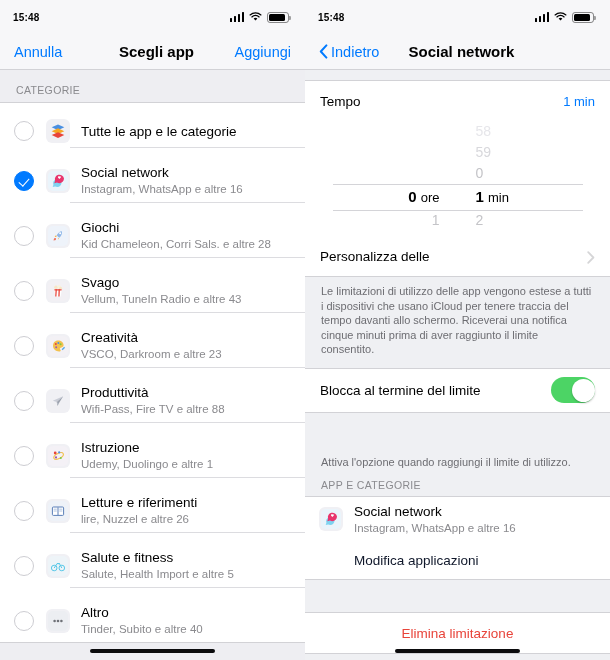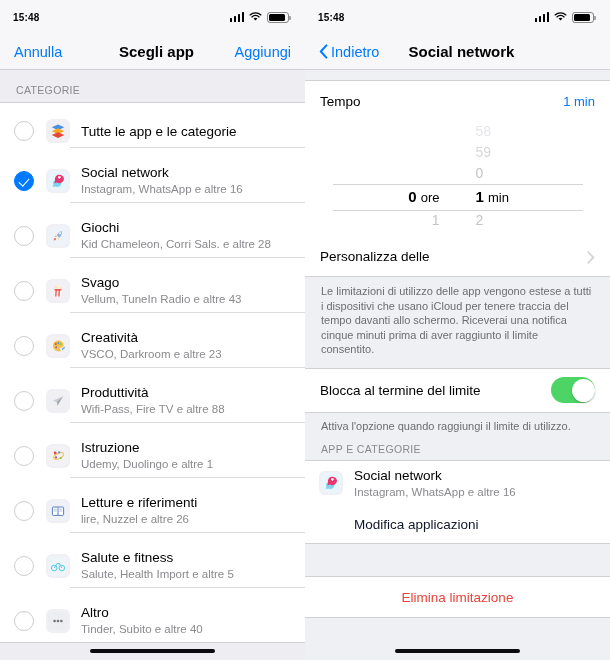--- a/index.html
+++ b/index.html
@@ -112,21 +112,21 @@
   .pk.o2 { color:#d8d8dc; }
   .pk.o3 { color:#e6e6ea; }
   .pk.sel { color:#000; font-size:15px; height:26px; line-height:26px; }
   .pk.sel b { font-weight:bold; }
   .pk.sel span { font-size:13px; font-weight:normal; }
 
   .footnote {
     font-size:11px; color:#6d6d72; line-height:14.5px;
     padding:7px 16px 11px 16px;
   }
-  .footnote.small { padding:6px 16px 4px 16px; }
+  .footnote.small { padding:6px 16px 4px 16px;margin-top:36px; }
   .grp-head {
     font-size:10.5px; color:#8a8a8e; letter-spacing:0.35px;
     padding:6px 0 5px 16px; text-transform:uppercase;
   }
   .chev-r { margin-left:auto; width:8px; height:13px; opacity:.35; }
 
   .switch {
     margin-left:auto; width:44px; height:26px; border-radius:13px;
     background:#4cd465; position:relative; flex:0 0 auto;
   }

